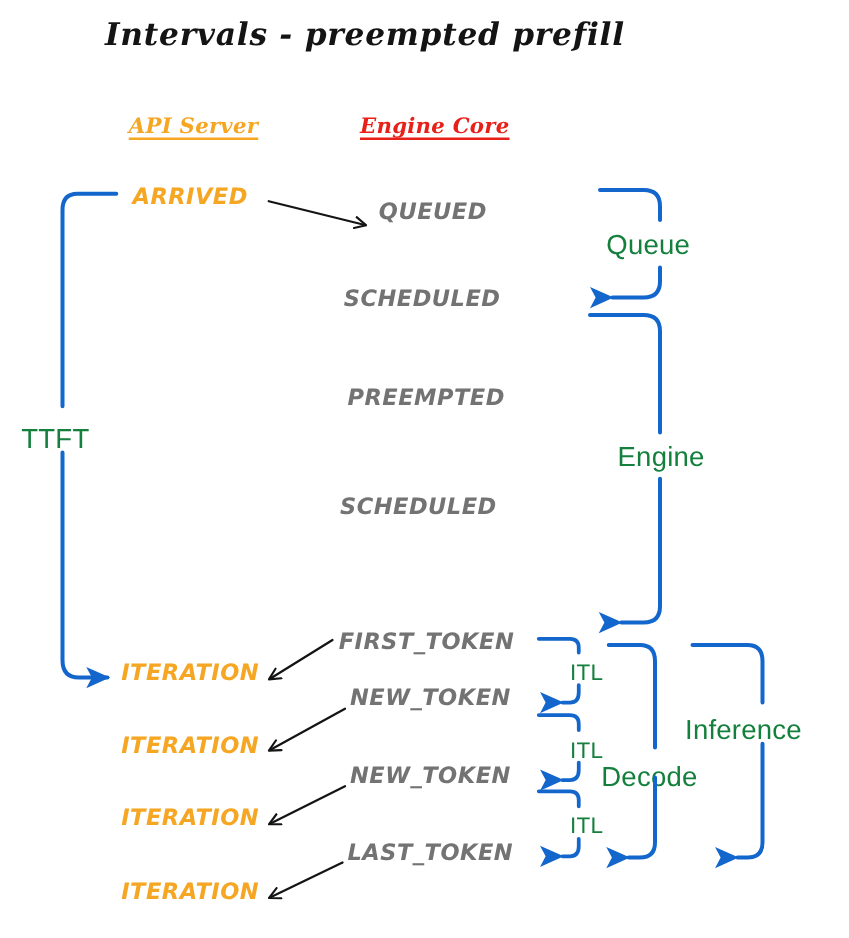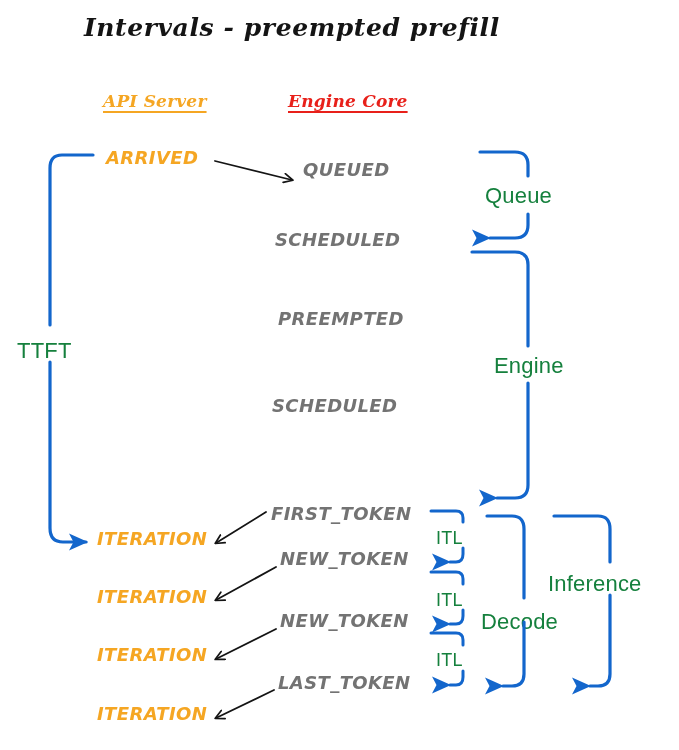--- a/index.html
+++ b/index.html
@@ -42,21 +42,21 @@
   }
   .st-red{color:#737373;}
   .st-orange{color:#F5A623;}
 
   
   .blue-lbl{
     font-family:Liberation Sans, sans-serif;
     font-size:22px;font-weight:normal;
     color:#15803d;letter-spacing:0.2px;
   }
-  .blue-lbl.small{font-size:18px;}
+  .blue-lbl.small{font-size:18px;margin-left:20px;}
 </style>
 </head>
 <body>
 
 <div class="canvas">
 
   <div class="txt title">Intervals - preempted prefill</div>
 
   <div class="txt colhead engine">Engine Core</div>
   <div class="txt colhead api">API Server</div>

